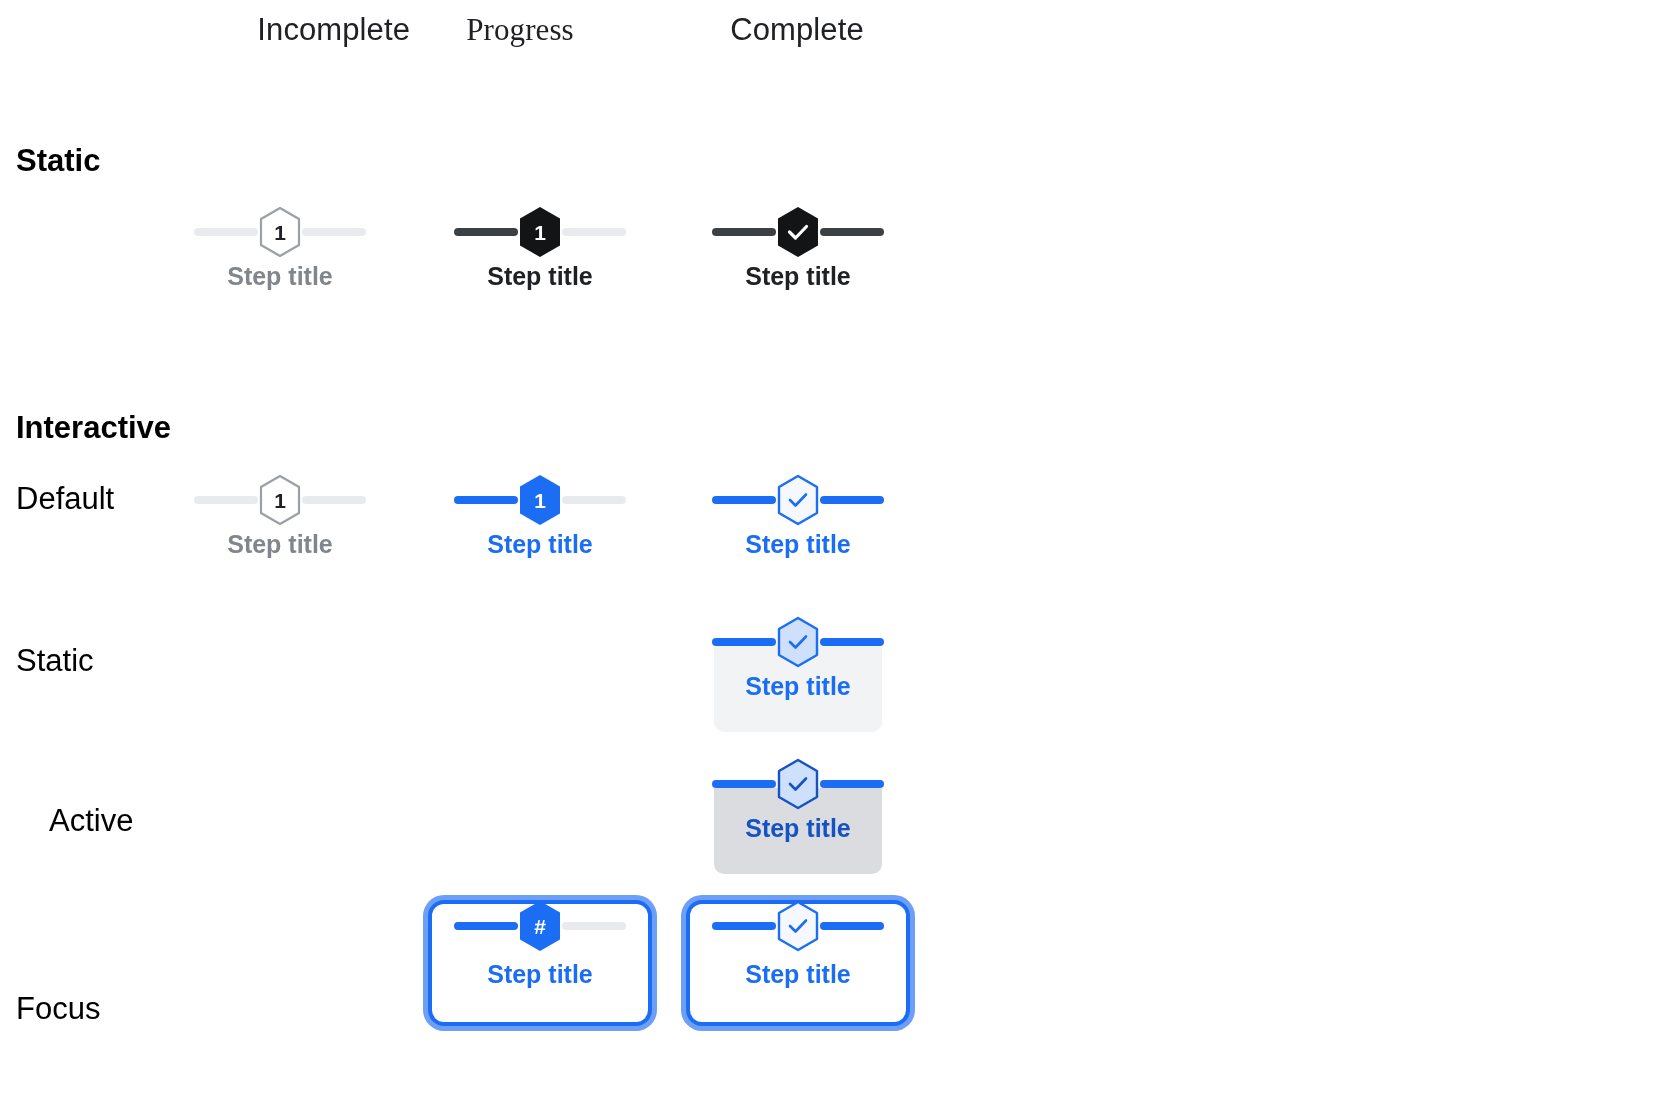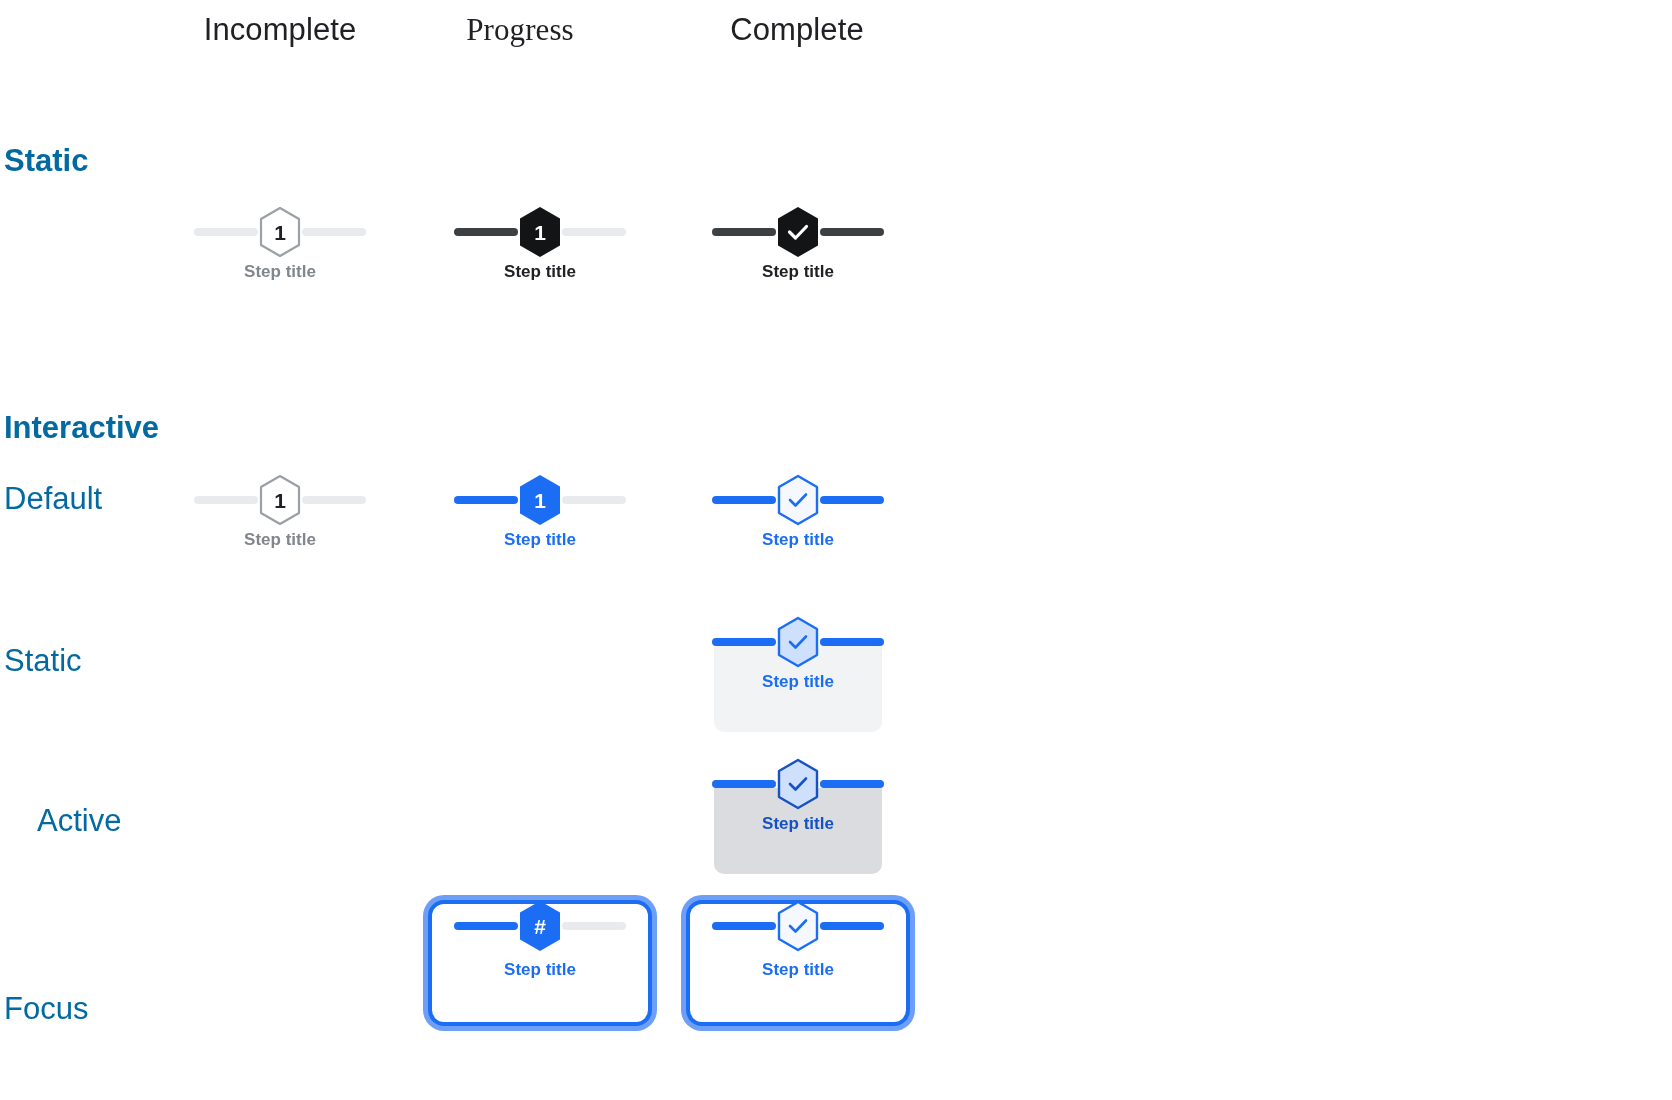--- a/index.html
+++ b/index.html
@@ -18,29 +18,29 @@
   .col-header{
     position:absolute;
     width:260px;
     text-align:center;
     font-size:31px;
     font-weight:400;
     color:#202124;
     letter-spacing:.1px;
     top:12px;
   }
-  .col-header.c1{left:150px;}
+  .col-header.c1{left:150px;text-align:right;}
   .col-header.c2{left:390px;font-family:Liberation Serif, serif;}
   .col-header.c3{left:667px;text-align:center;}
 
   .row-label{
     position:absolute;
-    left:4px;
+    left:16px;
     font-size:31px;
-    color:#0369a1;
+    color:#000000;
     white-space:nowrap;
   }
   .row-label.section{font-weight:700;}
 
   .lbl-static{top:143px;}
   .lbl-interactive{top:410px;}
   .lbl-default{top:481px;}
   .lbl-hover{top:643px;}
   .lbl-active{top:803px;padding-left:33px;}
   .lbl-focus{top:965px;margin-top:26px;}
@@ -93,21 +93,21 @@
     font-size:21px;font-weight:700;
     line-height:1;
     pointer-events:none;
   }
 
   .step-title{
     position:absolute;
     left:0;right:0;
     top:72px;
     text-align:center;
-    font-size:17px;
+    font-size:25px;
     font-weight:700;
   }
 
   
   .t-grey{background:#e8eaed;}
   .t-dark{background:#3c4043;}
   .t-blue{background:#1b6ef3;}
 
   .txt-grey{color:#80868b;}
   .txt-dark{color:#202124;}

